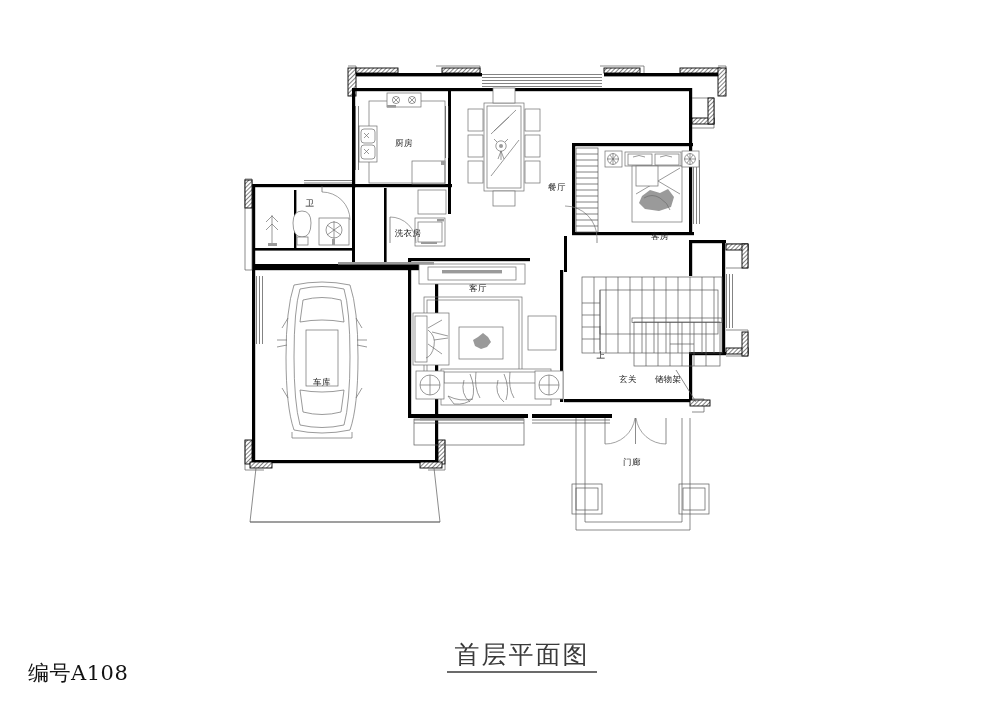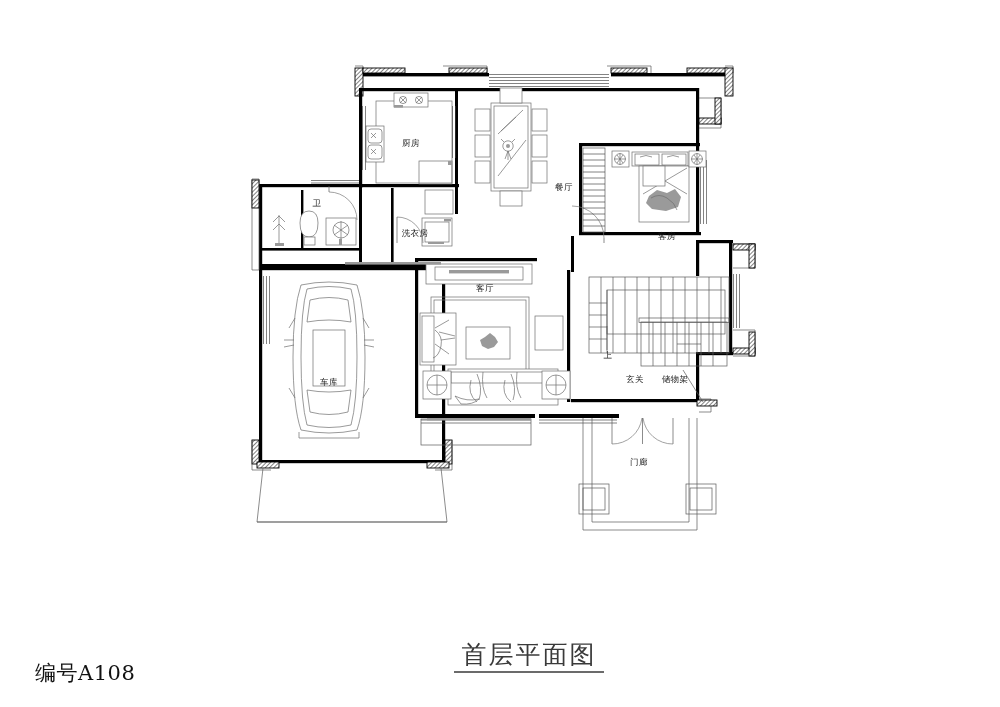--- a/index.html
+++ b/index.html
@@ -2,21 +2,21 @@
 <html><head>
 <meta charset="utf-8">
 <title>Floor Plan</title>
 <style>
   html,body{margin:0;padding:0;background:#ffffff;}
   body{
     width:1000px;height:707px;position:relative;overflow:hidden;
     font-family:"DejaVu Sans","Liberation Sans",sans-serif;
     background:#fff;
   }
-  #plan-root{position:absolute;left:11px;top:0;width:816px;height:707px;}
+  #plan-root{position:absolute;left:4px;top:0;width:816px;height:707px;}
   svg#floorplan{display:block;width:1000px;height:707px;}
 
   .cad-label{
     font-family:"DejaVu Sans","Liberation Sans",sans-serif;
     font-size:8.5px;fill:#1c1c1c;letter-spacing:0.4px;
   }
   .title-text{
     font-family:"DejaVu Serif","Liberation Serif",serif;
     font-size:25px;fill:#3a3a3a;letter-spacing:2px;
   }

